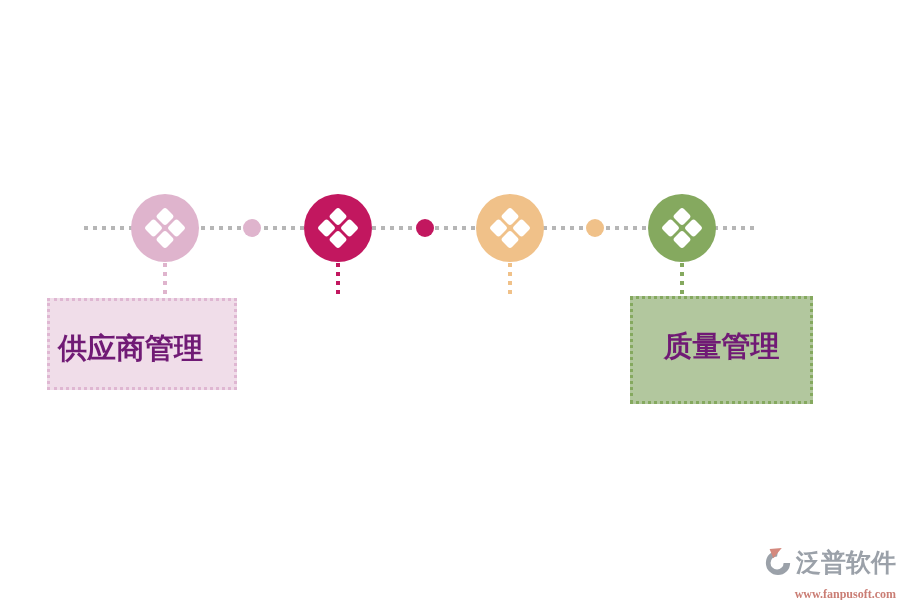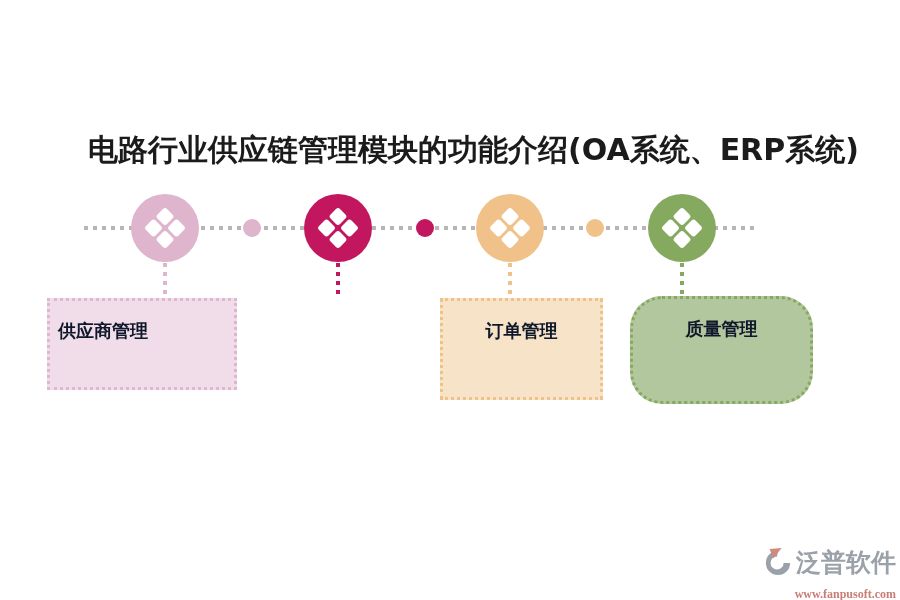--- a/index.html
+++ b/index.html
@@ -76,30 +76,30 @@
   .v1 { left: 163px; }
   .v2 { left: 336px; }
   .v3 { left: 508px; }
   .v4 { left: 680px; }
 
   
   .module-box {
     position: absolute;
     border-width: 3px;
     border-style: dotted;
-    padding-top: 18px;
-    font-size: 18px;
-    font-weight: bold;
-    color: #0f172a;
+    padding-top: 28px;
+    font-size: 29px;
+    font-weight: bold;
+    color: #701a75;
     text-align: center;
   }
   .b1 { left: 47px;  top: 298px; width: 190px; height: 92px;  text-align: left; padding-left: 8px; }
   .b2 { left: 258px; top: 295px; width: 172px; height: 103px; }
   .b3 { left: 440px; top: 298px; width: 163px; height: 102px; }
-  .b4 { left: 630px; top: 296px; width: 183px; height: 108px; border-radius: 32px; }
+  .b4 { left: 630px; top: 296px; width: 183px; height: 108px; }
 
   
   .watermark {
     position: absolute;
     left: 748px;
     top: 548px;
     width: 148px;
     display: flex;
     flex-direction: column;
     align-items: flex-end;
@@ -124,21 +124,20 @@
     color: #ca7d74;
     margin-top: 11px;
     white-space: nowrap;
   }
 </style>
 </head>
 <body>
 
 <div class="stage">
 
-  <div class="title">电路行业供应链管理模块的功能介绍(OA系统、ERP系统)</div>
 
   <div class="timeline-line"></div>
 
   <div class="node-circle c1" style="background-color: rgb(223, 180, 205);">
     <span>
       <svg viewBox="0 0 48 48" xmlns="http://www.w3.org/2000/svg" fill="#ffffff">
         <rect x="17" y="5" width="14" height="14" rx="3" transform="rotate(45 24 12)"></rect>
         <rect x="5" y="17" width="14" height="14" rx="3" transform="rotate(45 12 24)"></rect>
         <rect x="29" y="17" width="14" height="14" rx="3" transform="rotate(45 36 24)"></rect>
         <rect x="17" y="29" width="14" height="14" rx="3" transform="rotate(45 24 36)"></rect>
@@ -180,23 +179,20 @@
   <div class="timeline-dot d2" style="background-color: rgb(194, 23, 95);"></div>
   <div class="timeline-dot d3" style="background-color: rgb(240, 193, 137);"></div>
 
   <div class="connector v1" style="--c: #dfb4cd;"></div>
   <div class="connector v2" style="--c: #c2175f;"></div>
   <div class="connector v3" style="--c: #f0c189;"></div>
   <div class="connector v4" style="--c: #85a95f;"></div>
 
   <div class="module-box b1" style="background-color: rgb(240, 221, 233); border-color: rgb(223, 183, 210);">
     <span>供应商管理</span>
-  </div>
-  <div class="module-box b3" style="background-color: rgb(247, 227, 200); border-color: rgb(240, 193, 137);">
-    <span>订单管理</span>
   </div>
   <div class="module-box b4" style="background-color: rgb(178, 199, 158); border-color: rgb(133, 169, 95);">
     <span>质量管理</span>
   </div>
 
   <div class="watermark">
     <div class="wm-row">
       <span>
         <svg class="wm-logo" viewBox="0 0 34 30" xmlns="http://www.w3.org/2000/svg">
           <path fill="#9ba1a9" d="M17 3 A 13 13 0 1 0 30 16 L 23 16 A 7 7 0 1 1 16 9 Z"></path>

